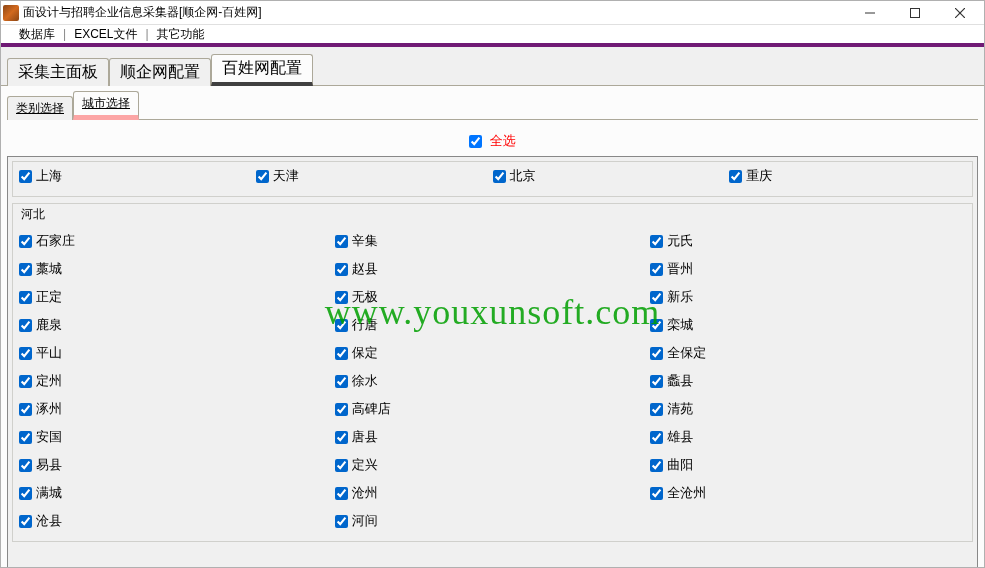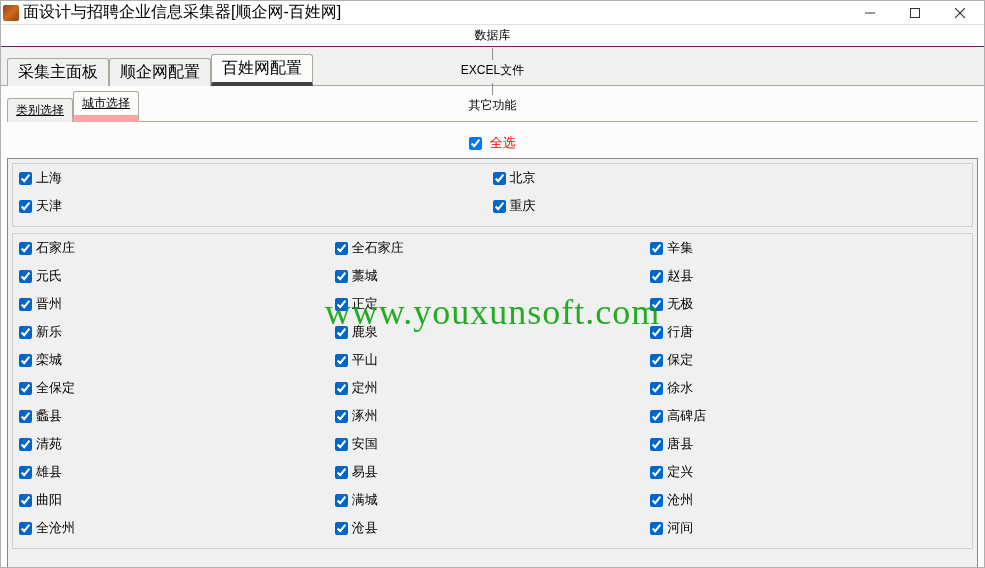--- a/index.html
+++ b/index.html
@@ -21,36 +21,35 @@
       padding: 0 2px;
       border-bottom: 1px solid #e0e0e0;
     }
     .titlebar .icon {
       width: 16px; height: 16px;
       margin-right: 4px;
       background: linear-gradient(135deg, #8b4513 0%, #d2691e 50%, #8b4513 100%);
       border-radius: 2px;
       display: inline-block;
     }
-    .titlebar .title { flex: 1; font-size: 16px; color: #000; }
+    .titlebar .title { flex: 1; font-size: 12px; color: #000; }
     .titlebar .win-controls { display: flex; }
     .titlebar .win-btn {
       width: 45px; height: 22px;
       display: flex; align-items: center; justify-content: center;
       font-size: 12px; color: #333;
       cursor: pointer;
     }
     .menubar {
       height: 22px;
       display: flex;
       align-items: center;
       padding: 0 12px;
-      border-bottom: 1px solid #701a75;
+      border-bottom: 4px solid #701a75;
       background: #fff;
-      flex-direction: column;
     }
     .menubar .menu-item {
       padding: 2px 6px;
       cursor: pointer;
       font-size: 12px;
       color: #000;
     }
     .menubar .sep { color: #888; padding: 0 2px; }
     .tab-row {
       display: flex;
@@ -94,21 +93,21 @@
       border-bottom: none;
       margin-right: 0;
       cursor: pointer;
       font-size: 12px;
       position: relative;
       top: 1px;
       border-radius: 3px 3px 0 0;
     }
     .subtab.active {
       background: #fcfcfc;
-      border-bottom: 7px solid #fca5a5;
+      border-bottom: 5px solid #fca5a5;
     }
     .select-all-row {
       text-align: center;
       padding: 6px 0;
     }
     .select-all-row label { color: #f00; font-size: 13px; }
     .select-all-row input { vertical-align: middle; margin-right: 4px; }
     .scroll-area {
       border: 1px solid #888;
       height: 420px;
@@ -126,21 +125,21 @@
     .group-title {
       font-size: 12px;
       color: #000;
       padding: 2px 2px 4px 2px;
     }
     .city-grid {
       display: grid;
       grid-template-columns: 1fr 1fr 1fr;
     }
     .city-grid.two-col {
-      grid-template-columns: 1fr 1fr;
+      grid-template-columns: 1fr 1fr 1fr 1fr;
     }
     .city-item {
       display: flex;
       align-items: center;
       padding: 5px 0;
       font-size: 13px;
       color: #000;
     }
     .city-item input[type="checkbox"] {
       margin-right: 4px;
@@ -220,41 +219,38 @@
 
   <div class="scroll-area" id="scroll-area">
       <div class="group">
         <div class="city-grid two-col">
           <label class="city-item">
             <input type="checkbox" checked="" style="">
             <span>上海</span>
           </label>
           <label class="city-item">
             <input type="checkbox" checked="" style="">
+            <span>天津</span>
+          </label>
+          <label class="city-item">
+            <input type="checkbox" checked="" style="">
             <span>北京</span>
-          </label>
-          <label class="city-item">
-            <input type="checkbox" checked="" style="">
-            <span>天津</span>
           </label>
           <label class="city-item">
             <input type="checkbox" checked="" style="">
             <span>重庆</span>
           </label>
         </div>
       </div>
       <div class="group">
+        <div class="group-title">河北</div>
         <div class="city-grid">
           <label class="city-item">
             <input type="checkbox" checked="" style="">
             <span>石家庄</span>
-          </label>
-          <label class="city-item">
-            <input type="checkbox" checked="" style="">
-            <span>全石家庄</span>
           </label>
           <label class="city-item">
             <input type="checkbox" checked="" style="">
             <span>辛集</span>
           </label>
           <label class="city-item">
             <input type="checkbox" checked="" style="">
             <span>元氏</span>
           </label>
           <label class="city-item">

